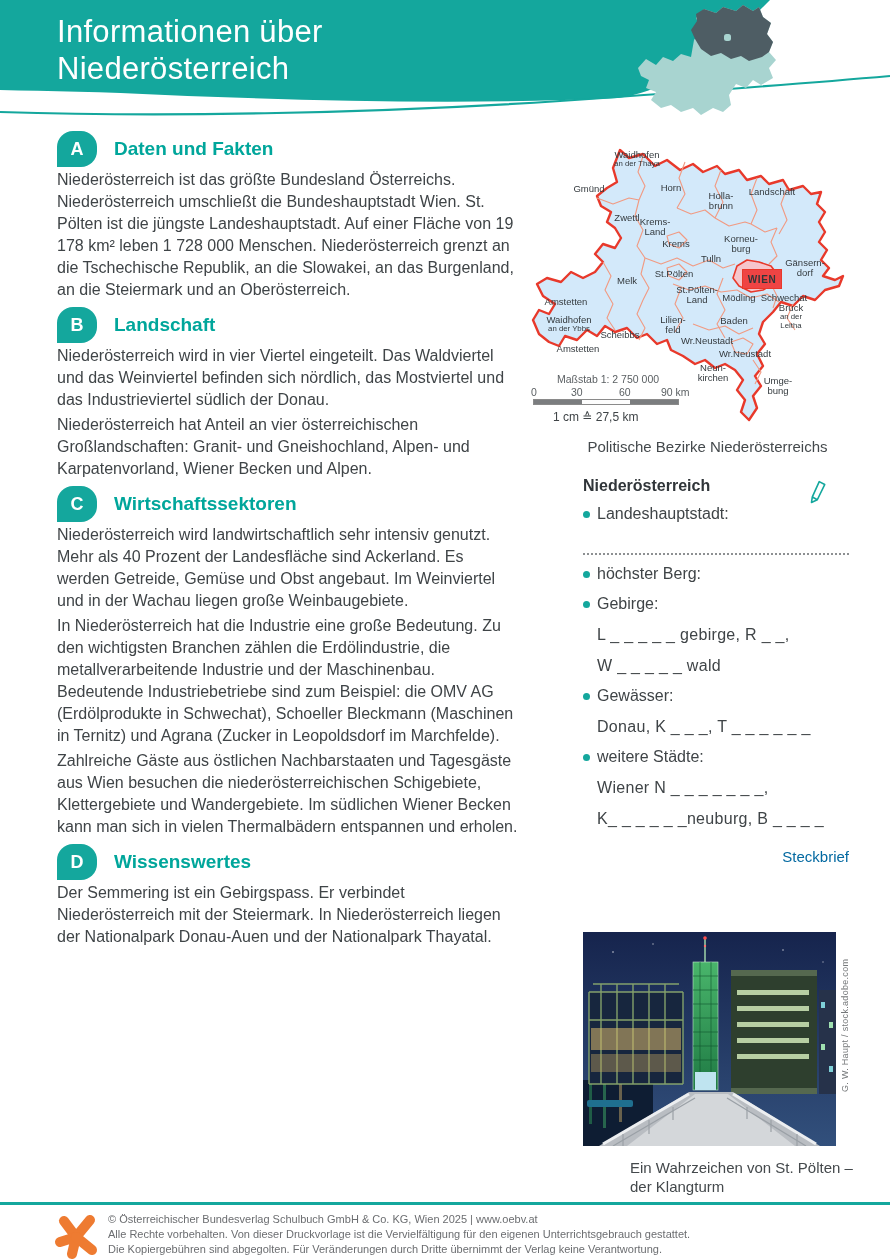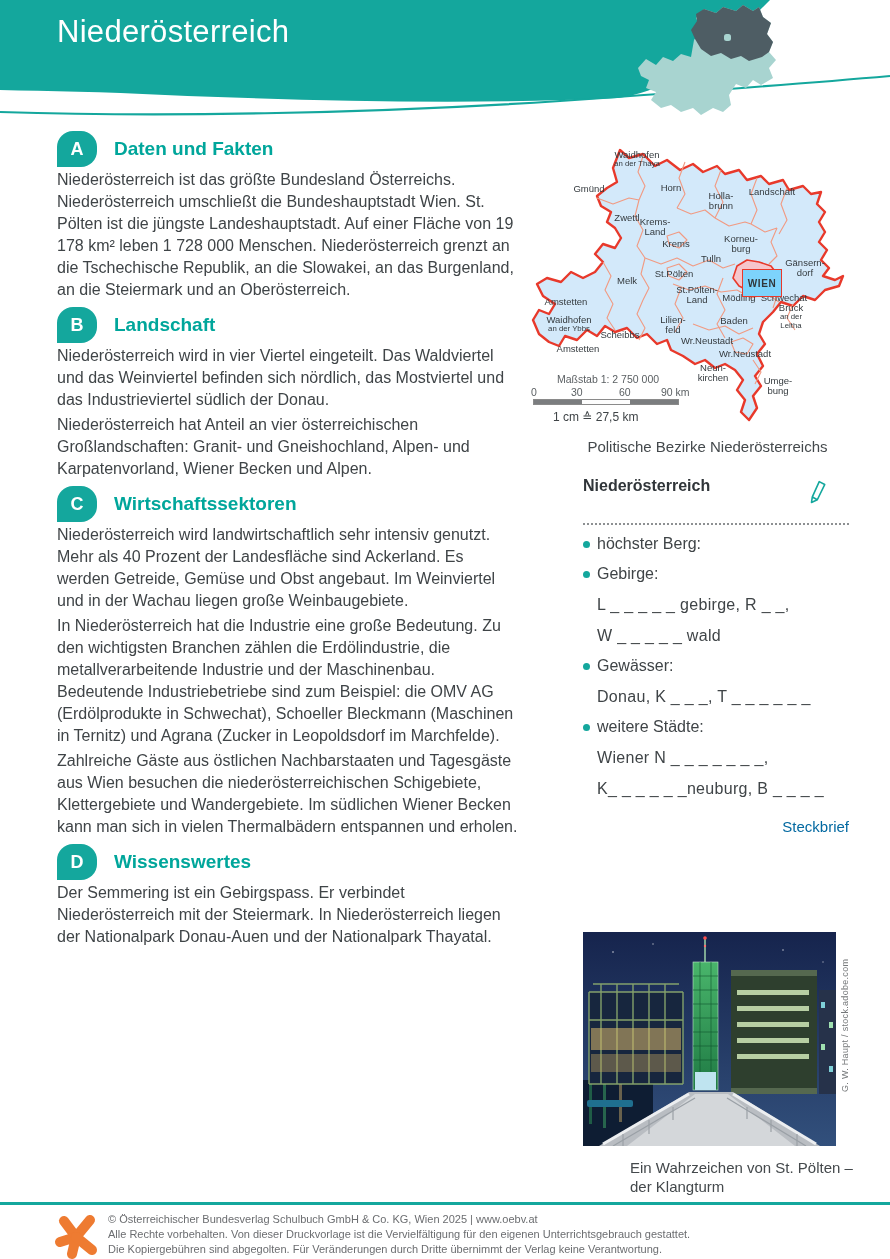--- a/index.html
+++ b/index.html
@@ -19,21 +19,21 @@
   .sec-title{color:#00a69b;font-size:19px;font-weight:700;}
   .left-col p{margin:0 0 3px;font-size:16px;line-height:22px;color:#3f4447;}
 
   
   .map-fig{position:absolute;left:525px;top:128px;width:365px;}
   .map-canvas{position:relative;width:365px;height:310px;}
   .map-canvas svg{position:absolute;left:0;top:0;}
   .map-label{position:absolute;transform:translate(-50%,-50%);text-align:center;color:#343a3e;white-space:nowrap;}
   .ml-main{font-size:9.5px;line-height:10px;}
   .ml-sub{font-size:7.8px;line-height:8.5px;}
-  .wien-box{position:absolute;left:217px;top:141px;width:40px;height:28px;background:#7dd3fc;border:1.2px solid #e8392b;color:#30363a;font-size:10px;font-weight:700;letter-spacing:.6px;display:flex;align-items:center;justify-content:center;}
+  .wien-box{position:absolute;left:217px;top:141px;width:40px;height:20px;background:#ef4444;border:1.2px solid #e8392b;color:#30363a;font-size:10px;font-weight:700;letter-spacing:.6px;display:flex;align-items:center;justify-content:center;}
   .scale-title{position:absolute;left:8px;top:245px;width:150px;text-align:center;font-size:10.5px;color:#5a5f62;}
   .scale-tick{position:absolute;top:258px;font-size:10.5px;color:#5a5f62;}
   .scale-bar{position:absolute;left:8px;top:271px;width:146px;height:6px;border:1px solid #8a8a8a;display:flex;}
   .scale-bar .seg{flex:1;}
   .seg.dark{background:#7b7d7f;}
   .seg.light{background:#fdfdfd;}
   .scale-note{position:absolute;left:28px;top:282px;font-size:12px;color:#3f4447;}
   .map-caption{margin-top:0px;text-align:center;font-size:15px;color:#44494c;}
 
   
@@ -67,20 +67,21 @@
   <svg class="header-svg" width="890" height="125" viewBox="0 0 890 125">
     <path fill="#14a79d" d="M0,0 L770,0 C744,26 714,55 676,78 C657,88 639,95 618,98 C470,105 310,101 165,95 C105,92 48,91 0,90 Z"></path>
     <path stroke="#14a79d" stroke-width="2.2" fill="none" d="M0,112 C160,117 360,114 560,101 C690,92 800,84 890,76"></path>
     <g>
       <path fill="#a8d4d0" d="M638,68 L646,59 L656,65 L663,57 L673,61 L681,54 L691,57 L694,40 L701,29 L696,18 L704,9 L716,13 L723,7 L736,11 L743,5 L753,11 L759,7 L763,17 L771,23 L767,34 L773,42 L769,52 L776,60 L769,68 L773,78 L761,85 L753,80 L746,88 L736,84 L729,95 L731,105 L723,112 L713,108 L701,115 L693,108 L681,112 L671,105 L661,108 L651,100 L656,92 L646,88 L649,80 L641,76 Z"></path>
       <path fill="#4e5d64" d="M696,14 L704,9 L716,13 L723,7 L736,11 L743,5 L753,11 L759,7 L763,17 L771,23 L767,34 L773,42 L769,52 L762,57 L749,61 L741,56 L731,59 L721,53 L711,56 L701,49 L695,39 L691,30 L697,21 Z"></path>
       <rect x="724" y="34" width="7" height="7" rx="2.5" fill="#a8d4d0"></rect>
     </g>
   </svg>
   <div class="page-title">
+    <div>Informationen über</div>
     <div>Niederösterreich</div>
   </div>
 
   <div class="left-col">
 
     <div class="sec-head first">
       <div class="sec-badge">A</div>
       <div class="sec-title">Daten und Fakten</div>
     </div>
     <p>Niederösterreich ist das größte Bundesland Österreichs. Niederösterreich umschließt die Bundeshauptstadt Wien. St. Pölten ist die jüngste Landeshauptstadt. Auf einer Fläche von 19 178 km² leben 1 728 000 Menschen. Niederösterreich grenzt an die Tschechische Republik, an die Slowakei, an das Burgenland, an die Steiermark und an Oberösterreich.</p>
@@ -256,20 +257,21 @@
 
   <div class="form">
     <h3>Niederösterreich</h3>
     <svg class="pencil" width="24" height="32" viewBox="0 0 24 32">
       <g transform="rotate(14 12 16)" fill="none" stroke="#14a79d" stroke-width="1.6" stroke-linejoin="round">
         <path d="M9,3 L15,4.5 L11.5,21 L6.5,25 L6,19.5 Z"></path>
         <path d="M6,19.5 L11.5,21"></path>
       </g>
     </svg>
 
+    <div class="f-label"><span class="bullet"></span><span>Landeshauptstadt:</span></div>
     <div class="f-dotrow">
         <div class="f-dotfill"></div>
       </div>
 
     <div class="f-label"><span class="bullet"></span><span>höchster Berg:</span></div>
 
     <div class="f-label"><span class="bullet"></span><span>Gebirge:</span></div>
     <div class="f-fill">L _ _ _ _ _ gebirge, R _ _,</div>
     <div class="f-fill">W _ _ _ _ _ wald</div>
 

